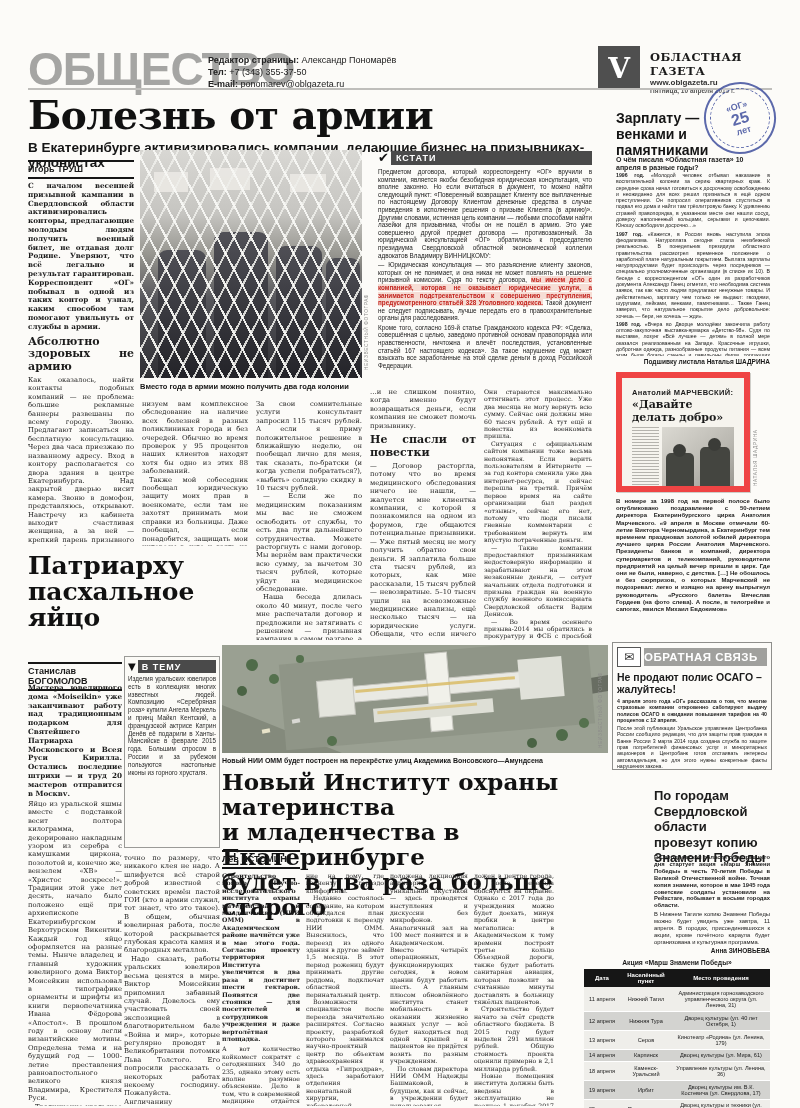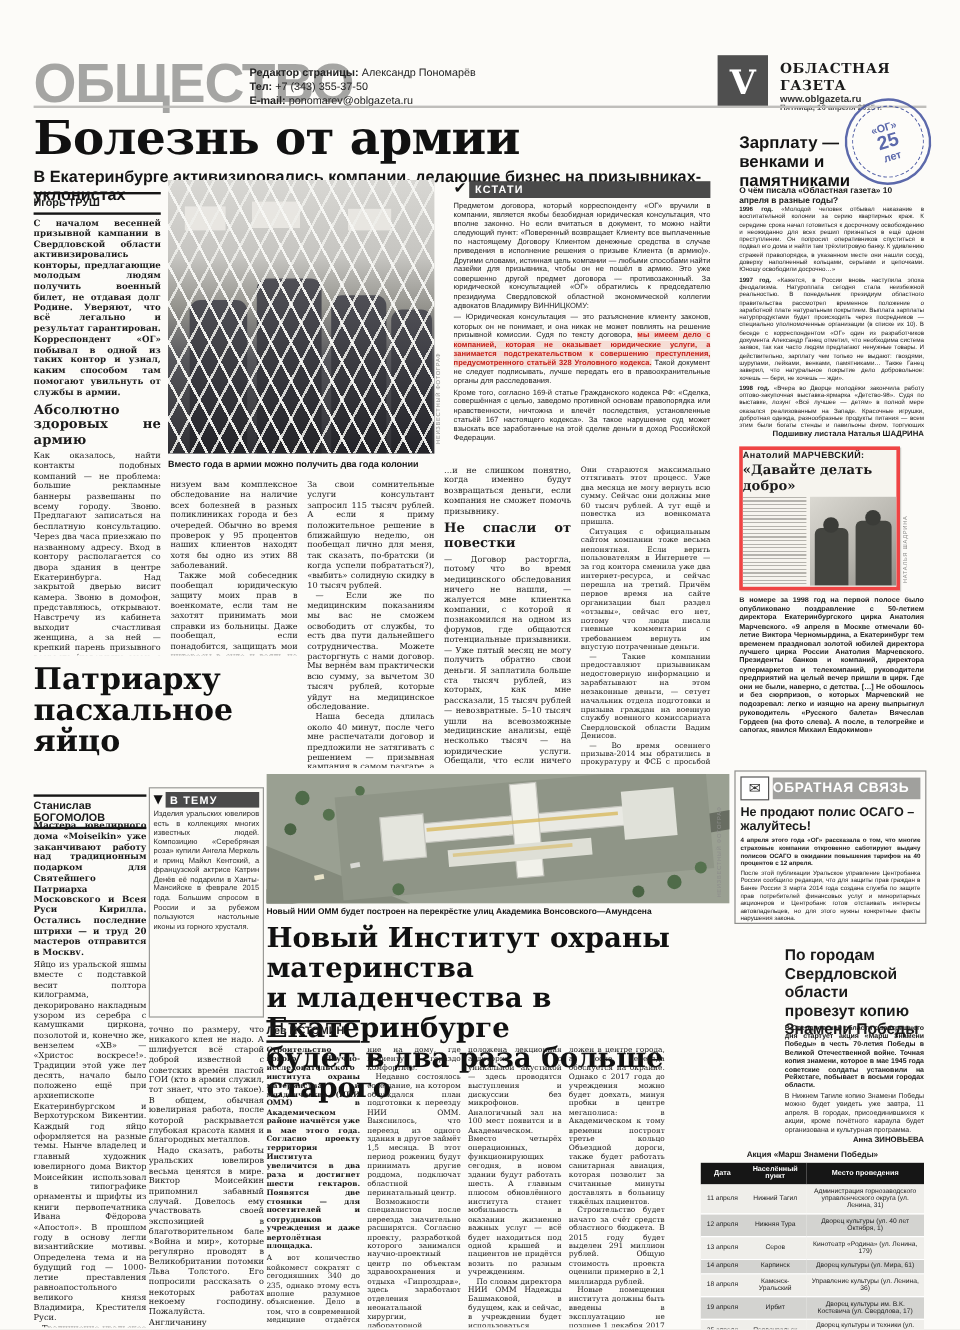--- a/index.html
+++ b/index.html
@@ -57,21 +57,21 @@
   .years{font:5.2px "Liberation Sans",sans-serif;line-height:6.3px;text-align:justify;overflow:hidden}
   .years p{margin-bottom:2px}
   .rsign{font:bold 6.5px "Liberation Sans",sans-serif;text-align:right}
   .railcap{font:bold 6px "Liberation Sans",sans-serif;line-height:7.2px;text-align:justify;color:#1d1d1d;overflow:hidden}
   .stamp{width:72px;height:72px;border:2px solid #41509e;border-radius:50%;transform:rotate(-17deg);
          display:flex;align-items:center;justify-content:center;opacity:.85;background:rgba(255,255,255,.2)}
   .stampin{width:60px;height:60px;border:1px dashed #41509e;border-radius:50%;display:flex;flex-direction:column;
          align-items:center;justify-content:center;color:#41509e;font-family:"Liberation Sans",sans-serif;font-weight:bold}
   .stampin .s1{font-size:9px}.stampin .s2{font-size:16px;line-height:15px}.stampin .s3{font-size:9px}
   
-  .clip{background:#f6f4ee;border:3px solid #ef4444;box-shadow:1px 1px 0 #cfcec9;padding:0;overflow:hidden}
+  .clip{background:#f6f4ee;border:6px solid #ef4444;box-shadow:1px 1px 0 #cfcec9;padding:10px;overflow:hidden}
   .cliph1{font:bold 7.5px "Liberation Sans",sans-serif;letter-spacing:.4px}
   .cliph2{font:bold 11px "DejaVu Serif",serif;margin:1px 0 3px}
   .clipbody{display:flex;height:74px}
   .cliplines{flex:1;background:repeating-linear-gradient(180deg,#b5b3ad 0 1px,transparent 1px 3px);margin-right:3px}
   .clipphoto{width:72px;height:74px;background:linear-gradient(140deg,#dbd9d2 0%,#b9b7b0 55%,#8f8d86 100%);
              position:relative;overflow:hidden}
   .sil{position:absolute;background:#444540;border-radius:5px 5px 0 0}
   .silhead{position:absolute;background:#3b3c38;border-radius:50%}
   
   .fbox{border:1px solid #8e8e8b;padding:4px;overflow:hidden;background:#fcfbf8}

